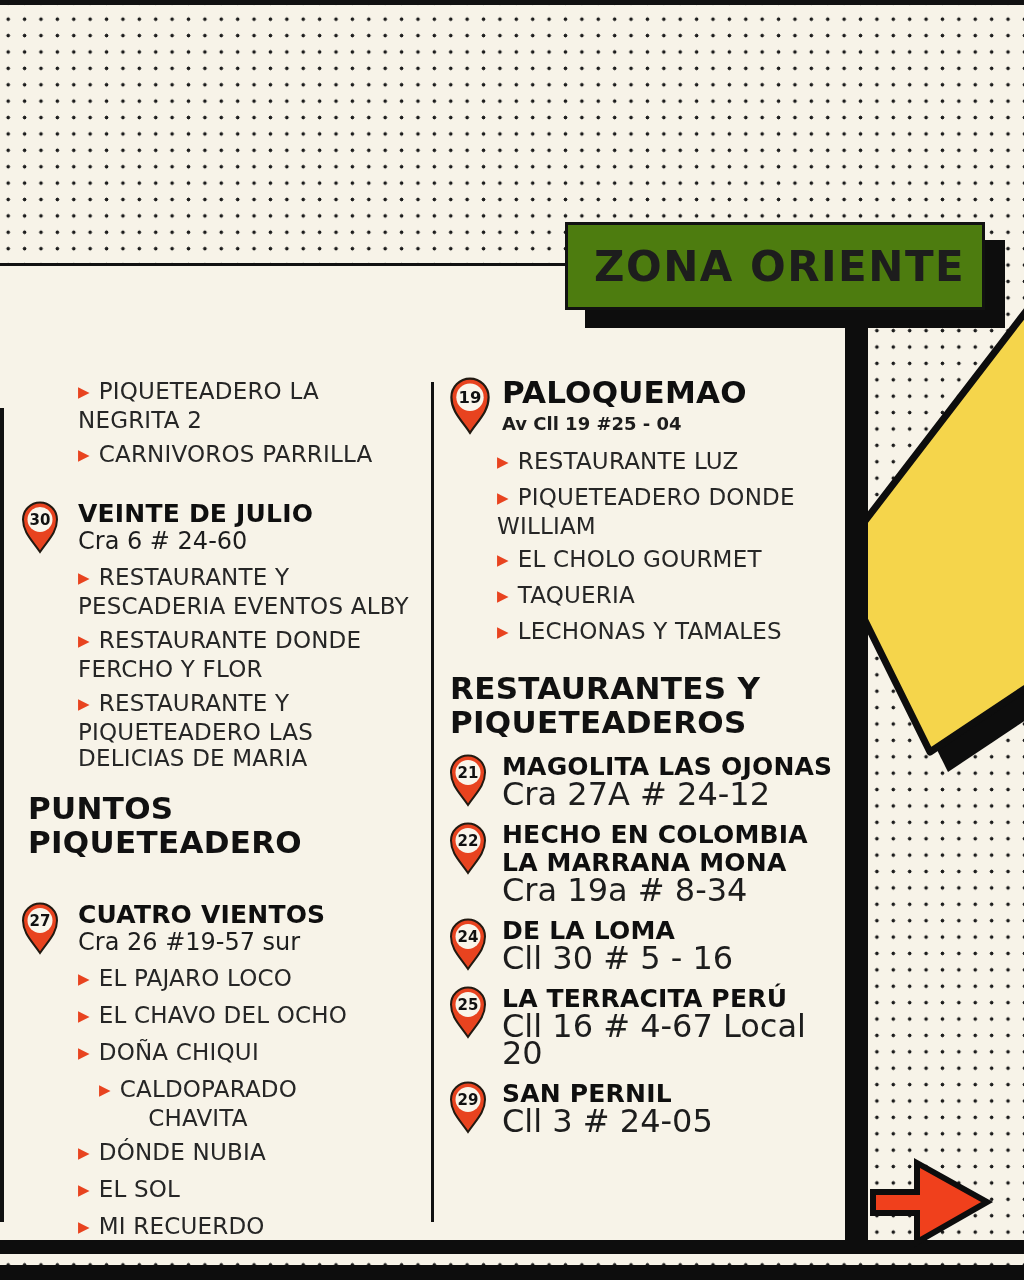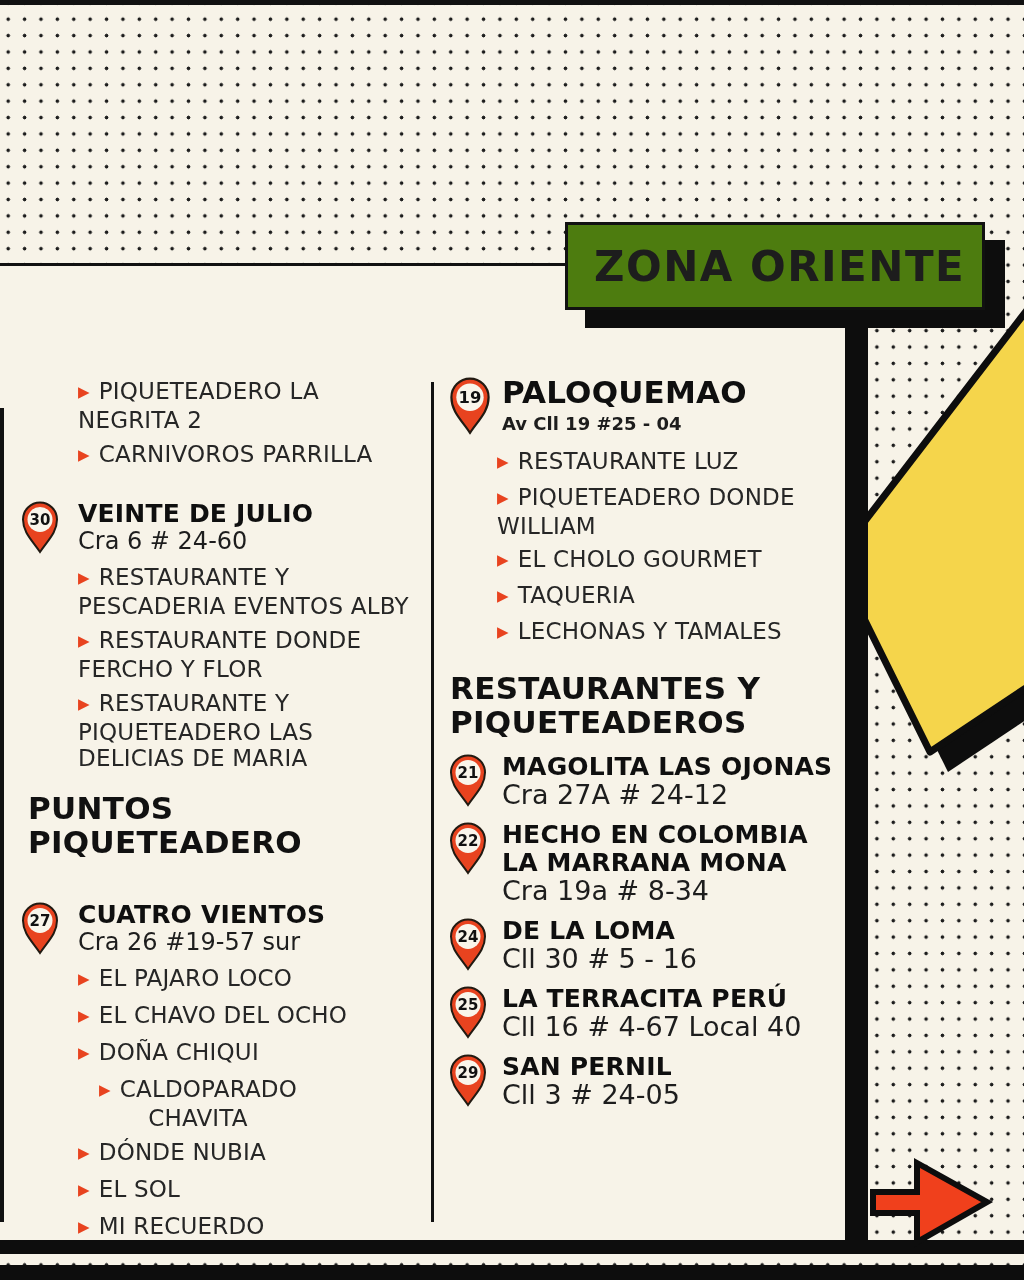--- a/index.html
+++ b/index.html
@@ -59,21 +59,21 @@
   .venue{position:relative;padding-left:78px;margin-top:30px;margin-bottom:9px;}
   .col-right .venue{padding-left:52px;margin-top:0;}
   .venue .pin,.listing .pin{position:absolute;left:20px;top:1px;}
   .col-right .venue .pin,.col-right .listing .pin{left:-2px;}
   .venue-name{font-size:25px;font-weight:800;color:#0f0f0f;line-height:28px;letter-spacing:0.2px;}
   .venue-name.big{font-size:31px;line-height:33px;}
   .venue-addr{font-size:24px;color:#1d1d1d;line-height:27px;}
   .venue-addr.big{font-size:18px;line-height:30px;font-weight:bold;}
   .listing{position:relative;padding-left:52px;margin-bottom:13px;min-height:52px;}
   .listing-name{font-size:25px;font-weight:800;color:#0f0f0f;line-height:28px;letter-spacing:0.2px;}
-  .listing-addr{font-size:27px;color:#1d1d1d;line-height:27px;}
+  .listing-addr{font-size:32px;color:#1d1d1d;line-height:27px;}
   .mt42{margin-top:42px;}
   svg text{font-family:"DejaVu Sans","Liberation Sans",sans-serif;}
 </style>
 </head>
 <body>
 
 <div class="page">
 
   <div class="dots-layer"></div>
   <div class="top-bar"></div>
@@ -198,21 +198,21 @@
       <div class="listing-addr">Cll 30 # 5 - 16</div>
     </div>
 
     <div class="listing">
       <svg class="pin" width="40" height="53" viewBox="0 0 40 53">
         <path d="M20 51 C13 40,3 32,3 18.5 A17 17 0 1 1 37 18.5 C37 32,27 40,20 51 Z" fill="#e8431f" stroke="#221a12" stroke-width="2"></path>
         <circle cx="20" cy="18.5" r="12.5" fill="#f9f5ea"></circle>
         <text x="20" y="24" text-anchor="middle" font-size="15" font-weight="bold" fill="#111">25</text>
       </svg>
       <div class="listing-name">LA TERRACITA PERÚ</div>
-      <div class="listing-addr">Cll 16 # 4-67 Local 40</div>
+      <div class="listing-addr">Cll 16 # 4-67 Local 20</div>
     </div>
 
     <div class="listing">
       <svg class="pin" width="40" height="53" viewBox="0 0 40 53">
         <path d="M20 51 C13 40,3 32,3 18.5 A17 17 0 1 1 37 18.5 C37 32,27 40,20 51 Z" fill="#e8431f" stroke="#221a12" stroke-width="2"></path>
         <circle cx="20" cy="18.5" r="12.5" fill="#f9f5ea"></circle>
         <text x="20" y="24" text-anchor="middle" font-size="15" font-weight="bold" fill="#111">29</text>
       </svg>
       <div class="listing-name">SAN PERNIL</div>
       <div class="listing-addr">Cll 3 # 24-05</div>

